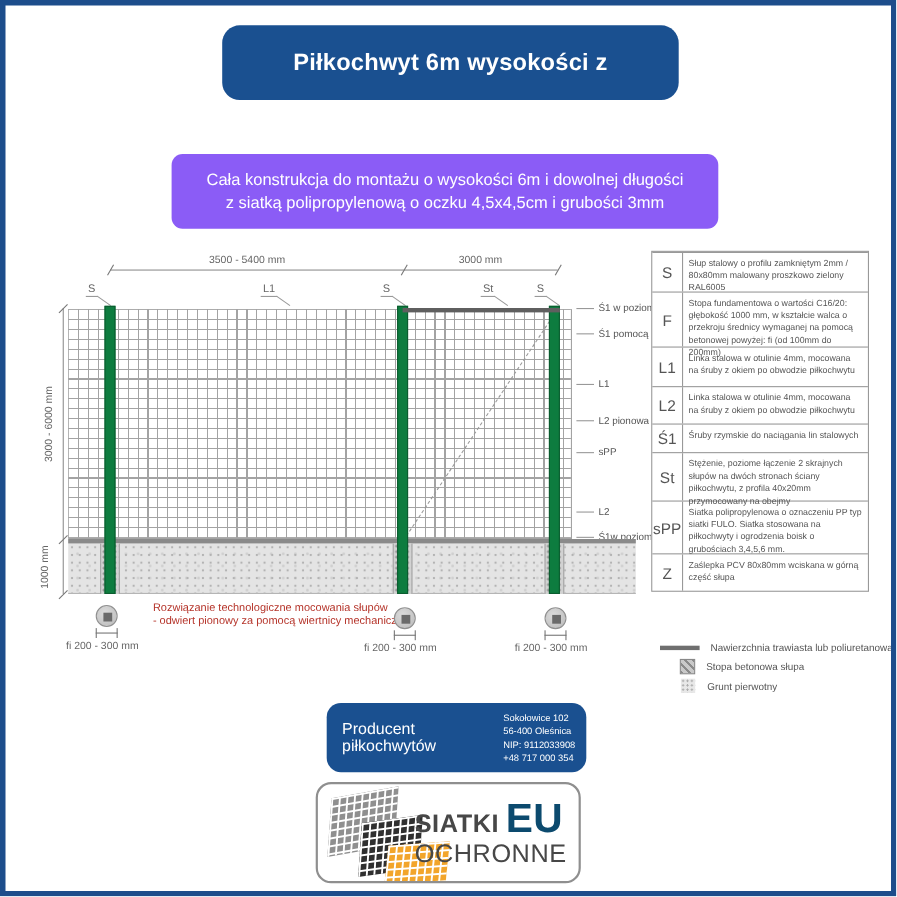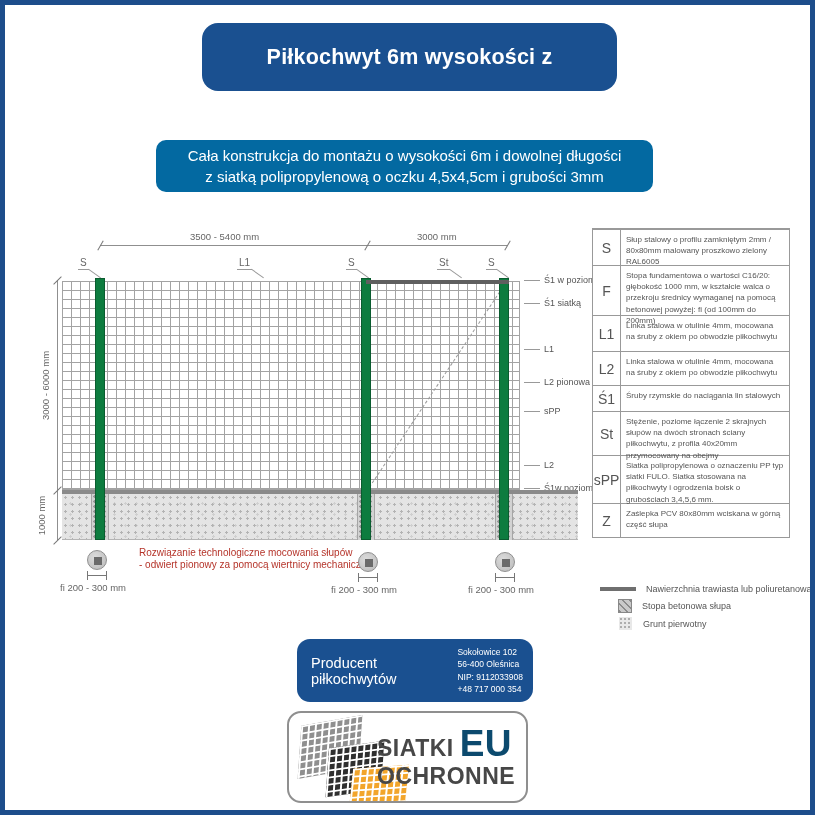--- a/index.html
+++ b/index.html
@@ -3,21 +3,21 @@
 <meta charset="utf-8">
 <style>
   * { margin:0; padding:0; box-sizing:border-box; }
   html,body { width:815px; height:815px; background:#fff; font-family:"Liberation Sans", sans-serif; }
   #canvas { position:relative; width:815px; height:815px; background:#fff; overflow:hidden; }
   .frame { position:absolute; inset:0; border:5px solid #1d4d8b; pointer-events:none; z-index:50; }
 
   
   .banner { position:absolute; color:#fff; text-align:center; display:flex; flex-direction:column; justify-content:center; }
   #title-banner { left:202px; top:23px; width:415px; height:68px; background:#1a5090; border-radius:16px; font-size:21.5px; font-weight:bold; line-height:1.32; letter-spacing:.2px; }
-  #subtitle-banner { left:156px; top:140px; width:497px; height:52px; background:#0369a1; border-radius:10px; font-size:15px; line-height:1.4; }
+  #subtitle-banner { left:156px; top:140px; width:497px; height:68px; background:#8b5cf6; border-radius:10px; font-size:15px; line-height:1.4; }
 
   
   .dim-text { position:absolute; font-size:9.5px; color:#666; white-space:nowrap; }
   .dline-h { position:absolute; height:1px; background:#8f8f8f; }
   .dline-v { position:absolute; width:1px; background:#8f8f8f; }
   .tick { position:absolute; width:11px; height:1px; background:#777; transform:rotate(-60deg); }
   .vtick { position:absolute; width:11px; height:1px; background:#777; transform:rotate(-45deg); }
   .rot { transform:rotate(-90deg); transform-origin:center; }
 
   .part-label { position:absolute; font-size:10px; color:#666; border-bottom:1px solid #999; padding:0 2px 1px; }
@@ -85,21 +85,21 @@
   .mesh-quad { position:absolute; background-size:7px 7px;
     background-image:
       repeating-linear-gradient(to right, #fff 0 2px, transparent 2px 7px),
       repeating-linear-gradient(to bottom, #fff 0 2px, transparent 2px 7px); }
   #quad-gray  { left:10px; top:8px;  width:62px; height:52px; background-color:#8f8f8f; transform:rotate(-10deg) skewX(-14deg); }
   #quad-dark  { left:38px; top:32px; width:56px; height:48px; background-color:#2f2f2f; transform:rotate(-8deg) skewX(-12deg); }
   #quad-orange{ left:62px; top:54px; width:56px; height:40px; background-color:#f2a52b; transform:rotate(-4deg) skewX(-10deg); }
   #logo-text { position:absolute; left:88px; top:12px; width:150px; line-height:1.0; }
   #logo-text .l1 { font-size:23px; font-weight:bold; color:#474747; letter-spacing:.5px; }
   #logo-text .l1 .eu { font-size:37px; color:#0c4a6e; margin-left:6px; }
-  #logo-text .l2 { font-size:23px; font-weight:bold; color:#474747; letter-spacing:.5px; margin-top:3px; }
+  #logo-text .l2 { font-size:23px; font-weight:normal; color:#474747; letter-spacing:.5px; margin-top:3px; }
 </style>
 </head>
 <body>
 
 <div id="canvas">
   <div class="frame"></div>
 
   <div class="banner" id="title-banner">
     <div>Piłkochwyt 6m wysokości z</div>
   </div>
@@ -138,21 +138,21 @@
   <div class="vtick" style="left:52px; top:540px;"></div>
   <div class="dim-text rot" style="left:5px; top:380px; width:80px; text-align:center;">3000 - 6000 mm</div>
   <div class="dim-text rot" style="left:16px; top:510px; width:50px; text-align:center;">1000 mm</div>
 
   <div class="annot" style="left:524px; top:275px;">
       <span class="leader"></span>
       <span>Ś1 w poziomie</span>
     </div>
   <div class="annot" style="left:524px; top:298px;">
       <span class="leader"></span>
-      <span>Ś1 siatką</span>
+      <span>Ś1 pomocą</span>
     </div>
   <div class="annot" style="left:524px; top:344px;">
       <span class="leader"></span>
       <span>L1</span>
     </div>
   <div class="annot" style="left:524px; top:377px;">
       <span class="leader"></span>
       <span>L2 pionowa</span>
     </div>
   <div class="annot" style="left:524px; top:406px;">

